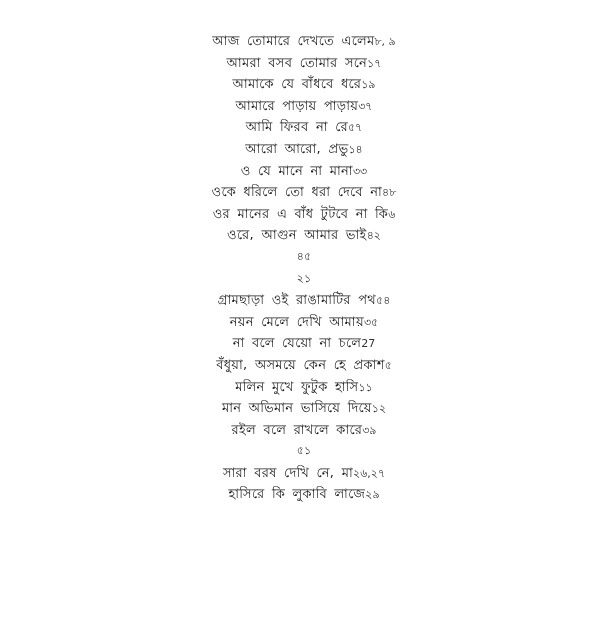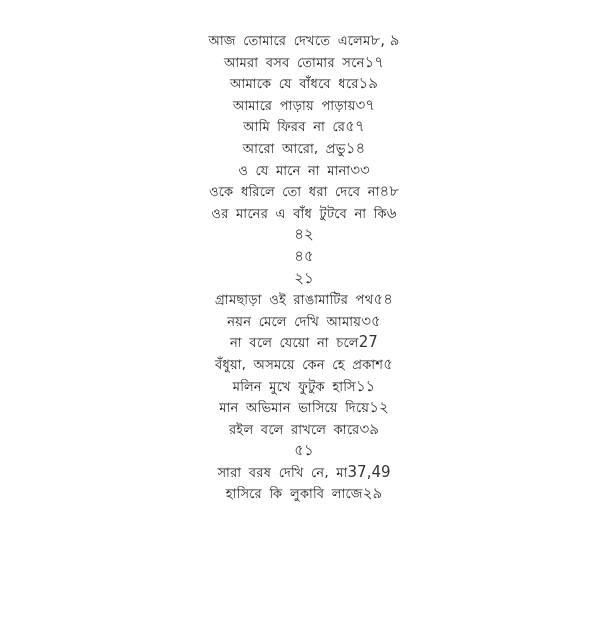--- a/index.html
+++ b/index.html
@@ -40,21 +40,21 @@
       line-height: 21.6px;
       font-size: 13px;
       white-space: nowrap;
     }
     .index-title {
       letter-spacing: 0.3px;
       word-spacing: 3px;
     }
     .index-page {
       text-align: right;
-      font-size: 15px;
+      font-size: 11px;
       color: #333333;
     }
   </style>
 </head>
 <body>
 
 <div class="page">
   <ul class="index-list">
     <li class="index-row">
         <span class="index-title">আজ তোমারে দেখতে এলেম</span>
@@ -86,20 +86,21 @@
       </li>
     <li class="index-row">
         <span class="index-title">ওকে  ধরিলে তো ধরা দেবে না</span>
         <span class="index-page">৪৮</span>
       </li>
     <li class="index-row">
         <span class="index-title">ওর  মানের এ বাঁধ টুটবে না কি</span>
         <span class="index-page">৬</span>
       </li>
     <li class="index-row">
+        <span class="index-title">ওরে,  আগুন আমার ভাই</span>
         <span class="index-page">৪২</span>
       </li>
     <li class="index-row">
         <span class="index-page">৪৫</span>
       </li>
     <li class="index-row">
         <span class="index-page">২১</span>
       </li>
     <li class="index-row">
         <span class="index-title">গ্রামছাড়া ওই রাঙামাটির পথ</span>
@@ -127,20 +128,20 @@
       </li>
     <li class="index-row">
         <span class="index-title">রইল বলে রাখলে কারে</span>
         <span class="index-page">৩৯</span>
       </li>
     <li class="index-row">
         <span class="index-page">৫১</span>
       </li>
     <li class="index-row">
         <span class="index-title">সারা বরষ দেখি নে, মা</span>
-        <span class="index-page">37,49</span>
+        <span class="index-page">২৬,২৭</span>
       </li>
     <li class="index-row">
         <span class="index-title">হাসিরে কি লুকাবি লাজে</span>
         <span class="index-page">২৯</span>
       </li>
   </ul>
 </div>
 
 </body></html>

